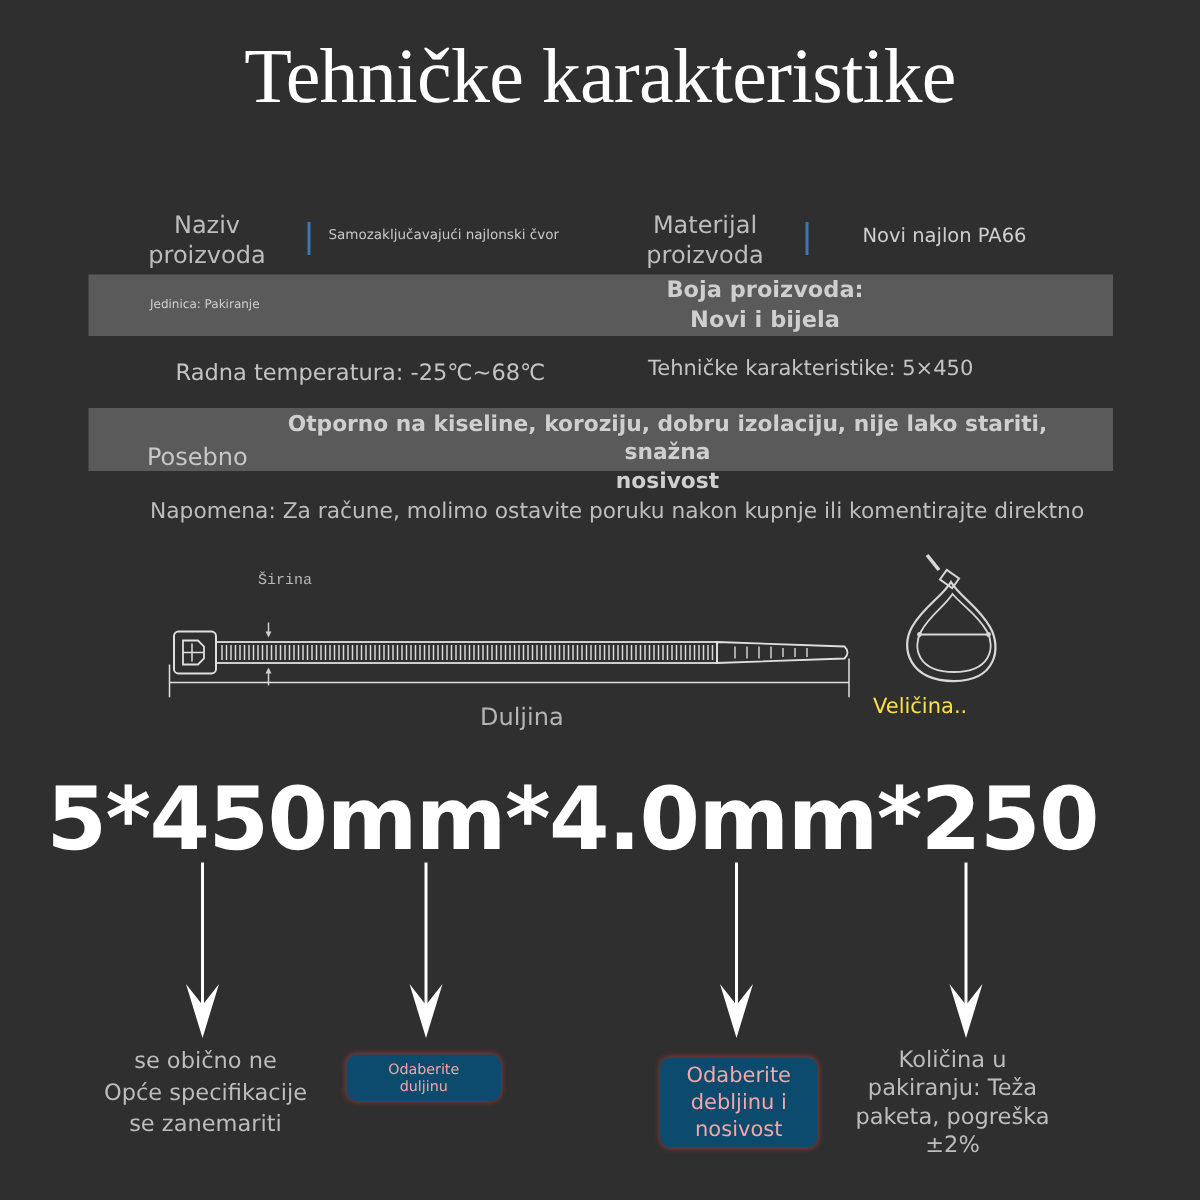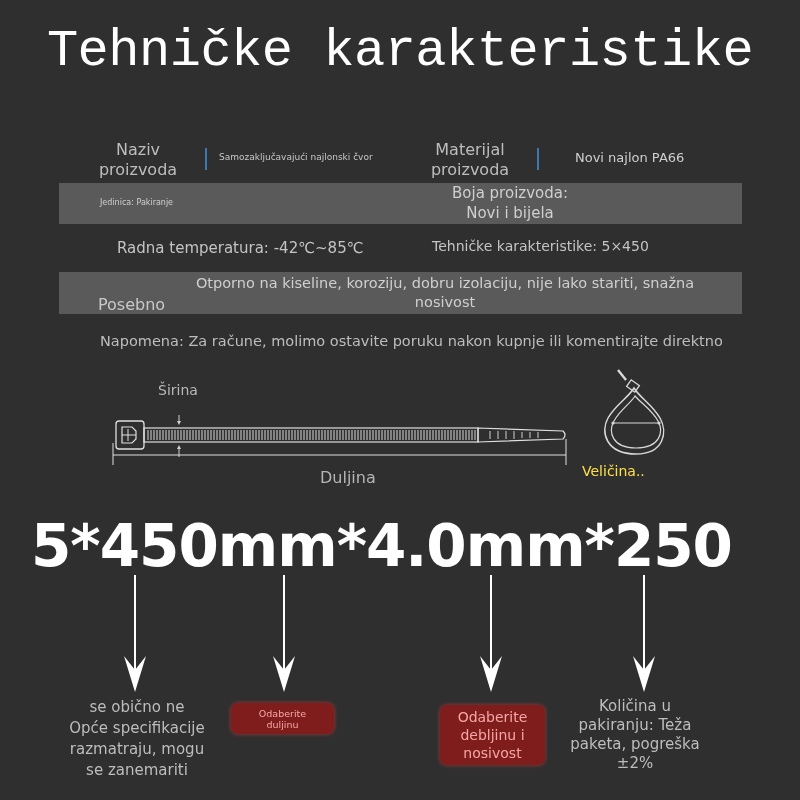--- a/index.html
+++ b/index.html
@@ -1,36 +1,36 @@
 <!DOCTYPE html>
 <html><head>
 <meta charset="utf-8">
 <style>
   * { margin: 0; padding: 0; box-sizing: border-box; }
   html, body { width: 800px; height: 800px; background: #2f2f2f; overflow: hidden; }
   body { position: relative; font-family: "DejaVu Sans", sans-serif; color: #bdbdbd; }
   .abs { position: absolute; }
   .title {
     left: 0; top: 22px; width: 800px; text-align: center;
-    font-family: Liberation Mono, monospace; font-size: 52px; color: #ffffff;
+    font-family: Liberation Serif, serif; font-size: 52px; color: #ffffff;
     letter-spacing: -0.5px; font-weight: normal;
   }
   .lbl2 { text-align: center; font-size: 16px; line-height: 20px; color: #bdbdbd; }
   .accent { width: 2px; height: 22px; background: #3d78b0; }
   .band { left: 59px; width: 683px; background: #5a5a5a; }
   .small { font-size: 8px; color: #d0d0d0; }
   .txt15 { font-size: 15px; color: #c4c4c4; }
-  .center { text-align: center; }
+  .center { text-align: center; font-weight: bold; }
   .big {
     left: 0; top: 512px; width: 728px; text-align: center;
     font-family: "DejaVu Sans", sans-serif; font-weight: bold; font-size: 58px;
     color: #ffffff; letter-spacing: -1px; padding-left: 31px;
   }
   .red-btn {
-    background: #7f1d1d; border-radius: 7px; color: #f6a6a6;
+    background: #0c4a6e; border-radius: 7px; color: #f6a6a6;
     text-align: center; display: flex; align-items: center; justify-content: center;
     box-shadow: 0 0 4px rgba(233,68,68,0.6);
   }
   .note-text { font-size: 15px; line-height: 21px; color: #bdbdbd; text-align: center; }
 </style>
 </head>
 <body>
 
 <div class="abs title">Tehničke karakteristike</div>
 
@@ -46,33 +46,33 @@
 <div class="abs accent" style="left:537px; top:148px;"></div>
 <div class="abs" style="left:575px; top:150px; font-size:13px; color:#cfcfcf;">Novi najlon PA66</div>
 
 <div class="abs band" style="top:183px; height:41px;"></div>
 <div class="abs small" style="left:100px; top:198px;text-align:right;">Jedinica: Pakiranje</div>
 <div class="abs center" style="left:420px; top:183px; width:180px; font-size:15px; line-height:20px; color:#cfcfcf;">
   <div>Boja proizvoda:</div>
   <div>Novi i bijela</div>
 </div>
 
-<div class="abs txt15" style="left:117px; top:239px;">Radna temperatura: -42℃~85℃</div>
+<div class="abs txt15" style="left:117px; top:239px;">Radna temperatura: -25℃~68℃</div>
 <div class="abs" style="left:432px; top:238px; font-size:14px; color:#c4c4c4;">Tehničke karakteristike: 5×450</div>
 
 <div class="abs band" style="top:272px; height:42px;"></div>
 <div class="abs" style="left:98px; top:283px; font-size:16px; color:#c8c8c8;margin-top:12px;">Posebno</div>
 <div class="abs center" style="left:180px; top:274px; width:530px; font-size:14.5px; line-height:19px; color:#cfcfcf;">
   <div>Otporno na kiseline, koroziju, dobru izolaciju, nije lako stariti, snažna</div>
   <div>nosivost</div>
 </div>
 
 <div class="abs" style="left:100px; top:333px; font-size:14.5px; color:#bdbdbd; white-space:nowrap;">Napomena: Za račune, molimo ostavite poruku nakon kupnje ili komentirajte direktno</div>
 
-<div class="abs" style="left:158px; top:382px; font-size:14px; color:#b8b8b8;">Širina</div>
+<div class="abs" style="left:172px; top:382px; font-size:10px; color:#b8b8b8;font-family:Liberation Mono, monospace;">Širina</div>
 <svg class="abs" style="left:100px; top:405px;" width="480" height="60">
 
   <rect x="16" y="16" width="28" height="28" rx="3" fill="none" stroke="#e0e0e0" stroke-width="1.3"></rect>
   <path d="M22 22 h10 l4 4 v8 l-4 4 h-10 z" fill="none" stroke="#e0e0e0" stroke-width="1.2"></path>
   <line x1="28" y1="24" x2="28" y2="36" stroke="#e0e0e0" stroke-width="1"></line>
   <line x1="22" y1="30" x2="36" y2="30" stroke="#e0e0e0" stroke-width="1"></line>
 
   <rect x="44" y="23" width="334" height="14" fill="none" stroke="#e0e0e0" stroke-width="1.2"></rect>
   <g stroke="#d8d8d8" stroke-width="1">
     <line x1="48" y1="25" x2="48" y2="35"></line>
@@ -231,21 +231,20 @@
     <line x1="491" y1="5" x2="491" y2="110"></line>
     <path d="M480 86 L491 122 L502 86 L491 100 Z" stroke="none"></path>
     <line x1="644" y1="5" x2="644" y2="110"></line>
     <path d="M633 86 L644 122 L655 86 L644 100 Z" stroke="none"></path>
   </g>
 </svg>
 
 <div class="abs note-text" style="left:62px; top:697px; width:150px;">
   <div>se obično ne</div>
   <div>Opće specifikacije</div>
-  <div>razmatraju, mogu</div>
   <div>se zanemariti</div>
 </div>
 
 <div class="abs red-btn" style="left:231px; top:703px; width:103px; height:31px; font-size:9.5px; line-height:11px; flex-direction:column;">
   <span>Odaberite</span>
   <span>duljinu</span>
 </div>
 
 <div class="abs red-btn" style="left:440px; top:705px; width:105px; height:60px; font-size:14px; line-height:18px; flex-direction:column; overflow:hidden;">
   <span>Odaberite</span>

